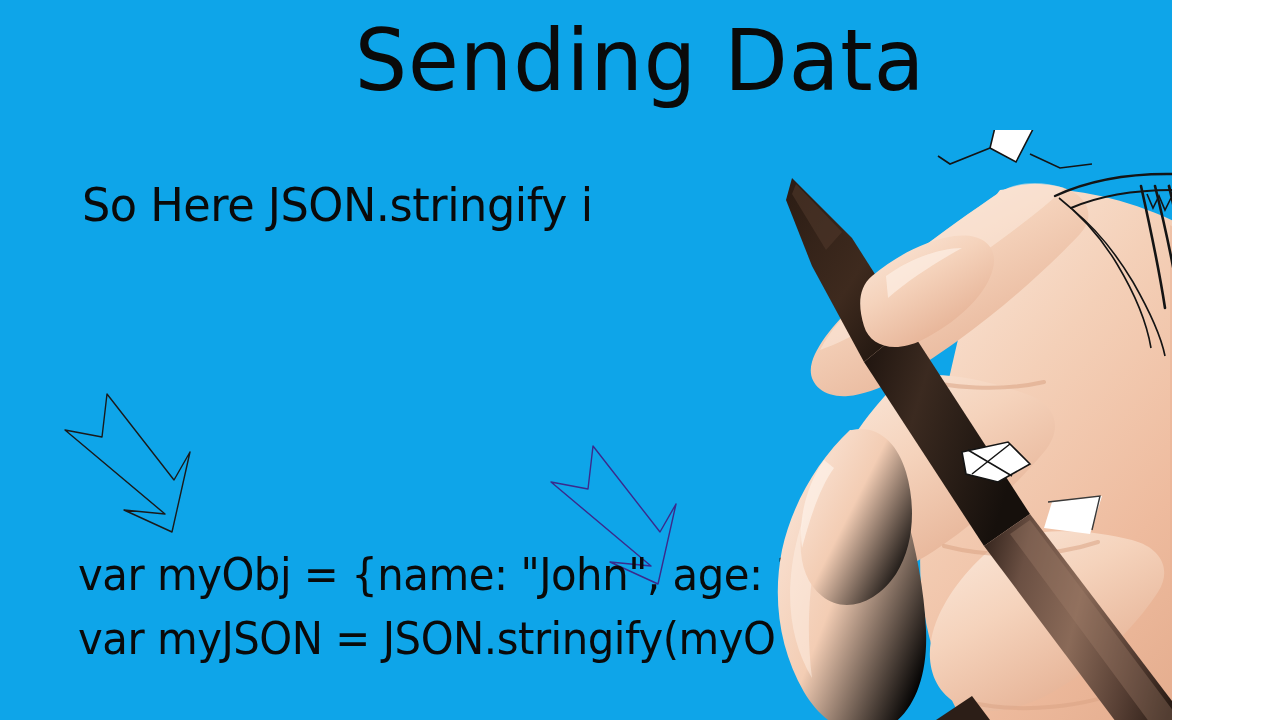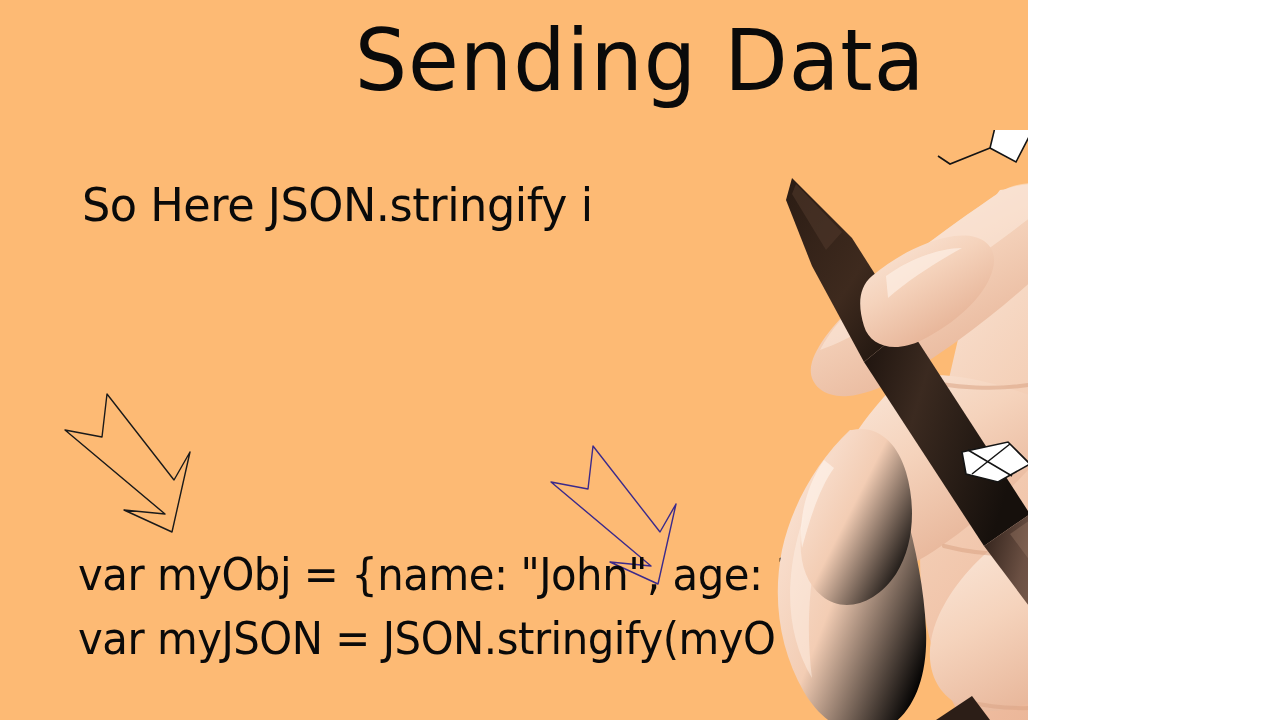--- a/index.html
+++ b/index.html
@@ -6,23 +6,23 @@
   html, body {
     margin: 0;
     padding: 0;
     background: #ffffff;
   }
   body {
     font-family: "DejaVu Sans", sans-serif;
   }
   #stage {
     position: relative;
-    width: 1028px;
+    width: 1172px;
     height: 720px;
-    background: #fdba74;
+    background: #0ea5e9;
     overflow: hidden;
   }
 
   
   .hand-text {
     position: absolute;
     color: #0a0a0a;
     font-family: "DejaVu Sans", sans-serif;
     font-weight: 400;
     white-space: nowrap;

